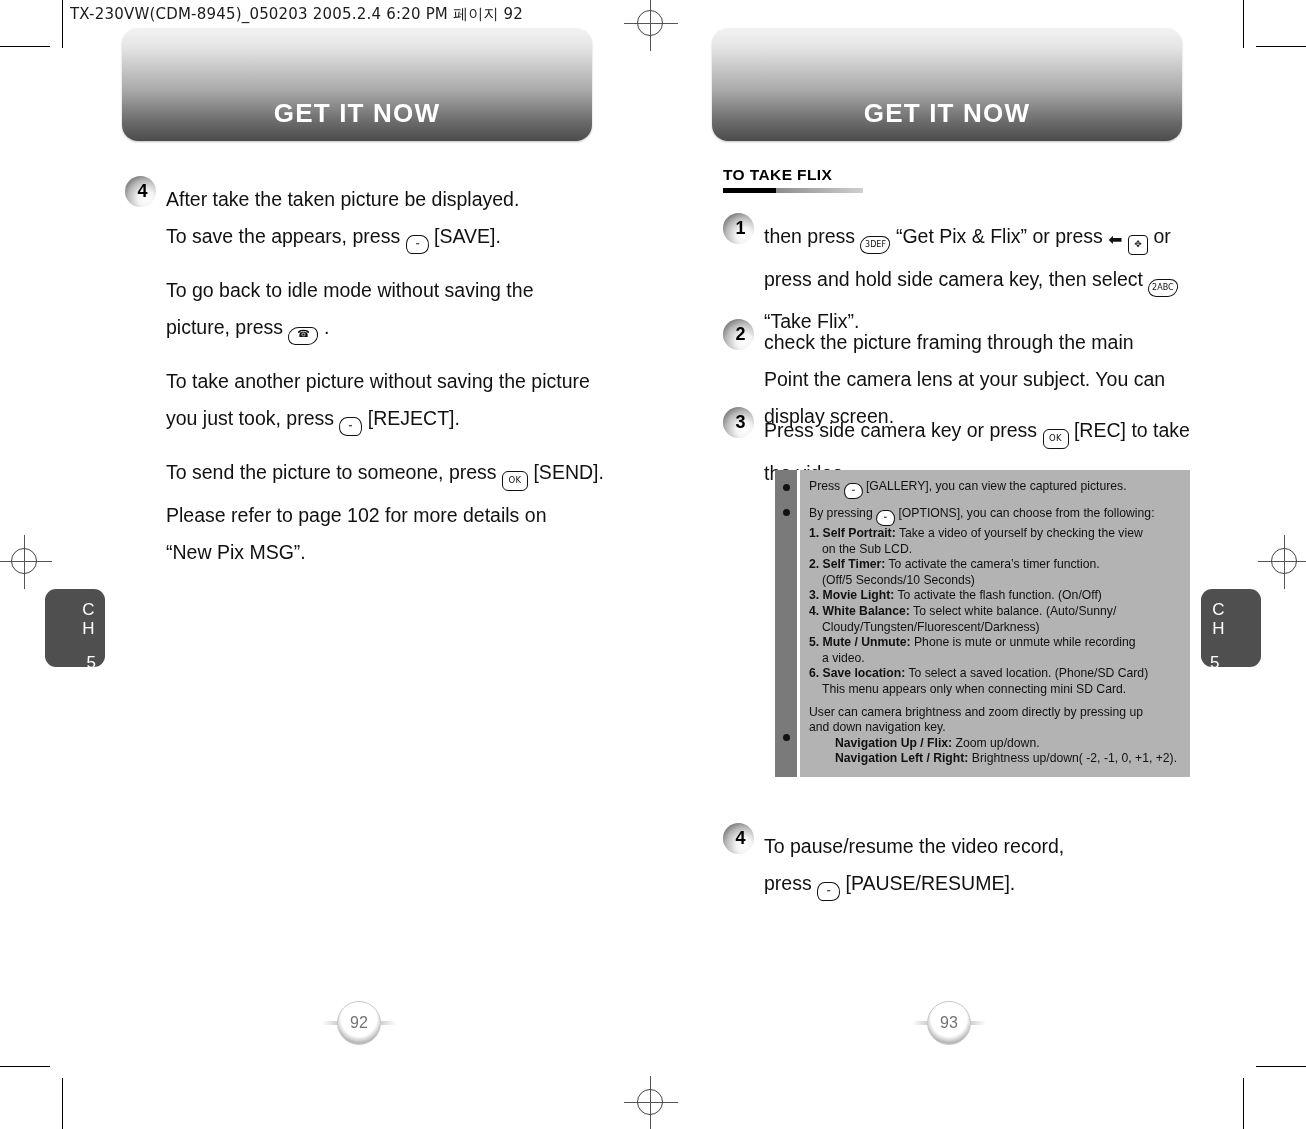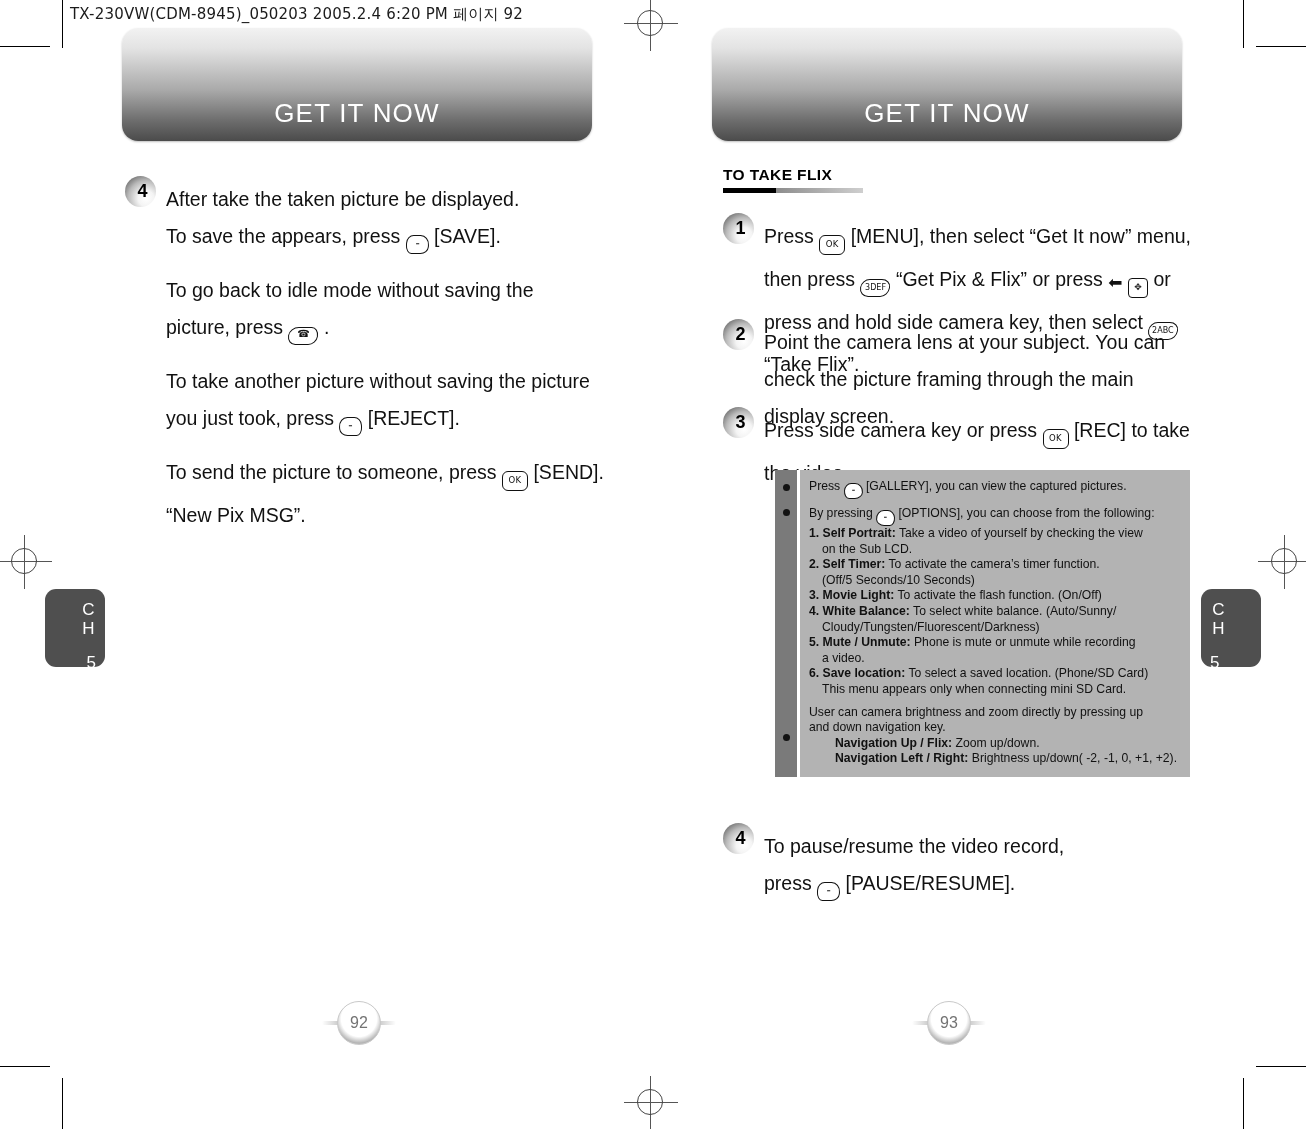--- a/index.html
+++ b/index.html
@@ -37,21 +37,21 @@
   
   .banner{
     position:absolute;top:28px;left:94px;width:470px;height:113px;
     border-radius:16px;
     background:linear-gradient(to bottom,#f2f2f2 0%,#e3e3e3 18%,#a9a9a9 55%,#6d6d6d 82%,#4b4b4b 100%);
     box-shadow:0 1px 2px rgba(0,0,0,.25);
   }
   .page.right .banner{left:22px;}
   .banner .btitle{
     position:absolute;left:0;right:0;bottom:12px;text-align:center;
-    color:#fff;font-weight:normal;font-size:26px;letter-spacing:1.2px;
+    color:#fff;font-weight:bold;font-size:26px;letter-spacing:1.2px;
   }
 
   
   .sect{position:absolute;left:33px;top:166px;}
   .sect .stext{font-weight:bold;font-size:15.5px;letter-spacing:.4px;}
   .sect .srule{margin-top:4px;width:140px;height:5px;
                 background:linear-gradient(to right,#000 0%,#000 38%,#8d8d8d 38%,#cfcfcf 100%);}
 
   
   .step{position:absolute;display:flex;align-items:flex-start;}
@@ -204,20 +204,21 @@
         <span>you just took, press</span>
         <span class="key soft-r">-</span>
         <span>[REJECT].</span>
       </p>
 
       <p class="gap">
         <span>To send the picture to someone, press</span>
         <span class="key ok">OK</span>
         <span>[SEND].</span>
       </p>
+      <p>Please refer to page 102 for more details on</p>
       <p>“New Pix MSG”.</p>
     </div>
   </div>
 </div>
 
 <div class="chtab l">
   <div class="ch">
     <div style="line-height:16px;letter-spacing:0;writing-mode:vertical-rl;text-orientation:upright;display:inline-block;">CH</div>
   </div>
   <div class="no">5</div>
@@ -239,25 +240,20 @@
   <div class="sect">
     <div class="stext">TO TAKE FLIX</div>
     <div class="srule"></div>
   </div>
 
   <div class="step" style="left:33px;top:212px;width:520px;">
     <div class="numball">
       <span>1</span>
     </div>
     <div class="body">
-      <p>
-        <span>Press</span>
-        <span class="key ok">OK</span>
-        <span>[MENU], then select “Get It now” menu,</span>
-      </p>
       <p>
         <span>then press</span>
         <span class="key num"><i>3DEF</i></span>
         <span>“Get Pix &amp; Flix” or press</span>
         <span class="arrow-l">⬅</span>
         <span class="key nav">✥</span>
         <span>or</span>
       </p>
       <p>
         <span>press and hold side camera key, then select</span>
@@ -265,22 +261,22 @@
       </p>
       <p>“Take Flix”.</p>
     </div>
   </div>
 
   <div class="step" style="left:33px;top:318px;width:500px;">
     <div class="numball">
       <span>2</span>
     </div>
     <div class="body">
+      <p>check the picture framing through the main</p>
       <p>Point the camera lens at your subject. You can</p>
-      <p>check the picture framing through the main</p>
       <p>display screen.</p>
     </div>
   </div>
 
   <div class="step" style="left:33px;top:406px;width:510px;">
     <div class="numball">
       <span>3</span>
     </div>
     <div class="body">
       <p>

